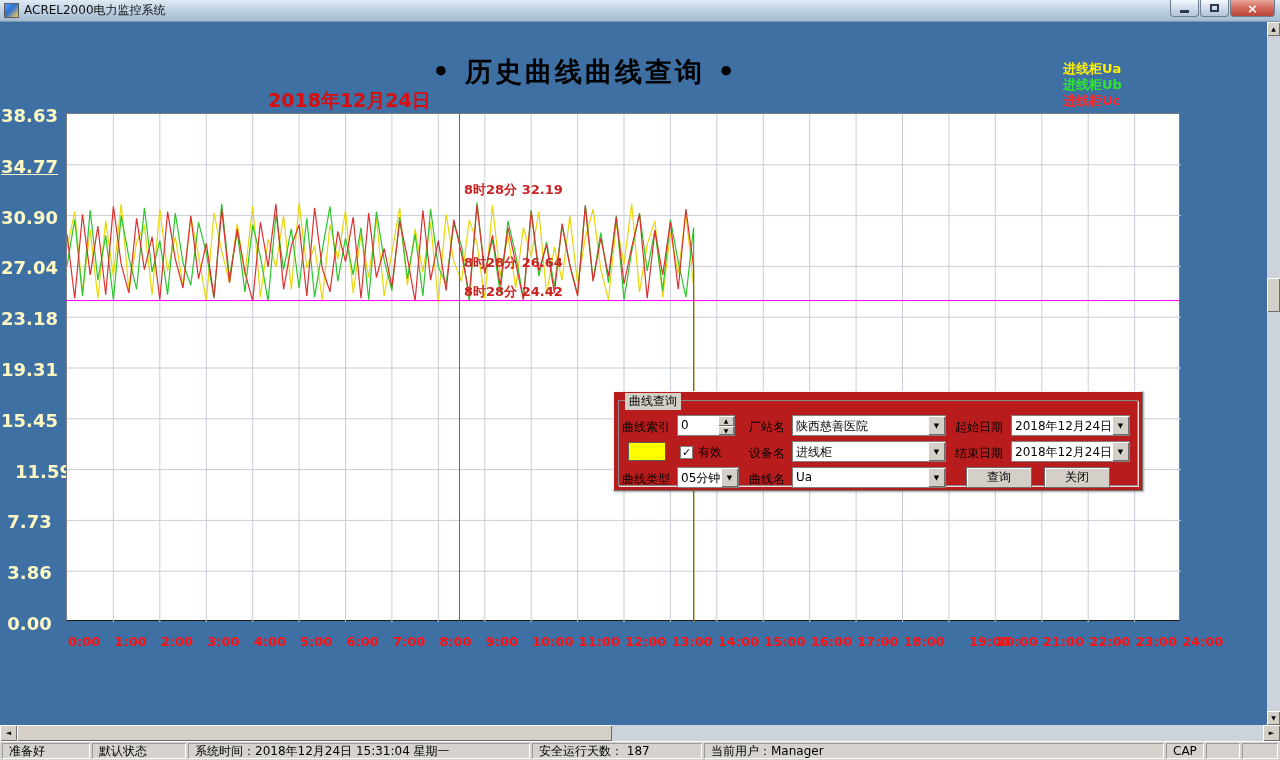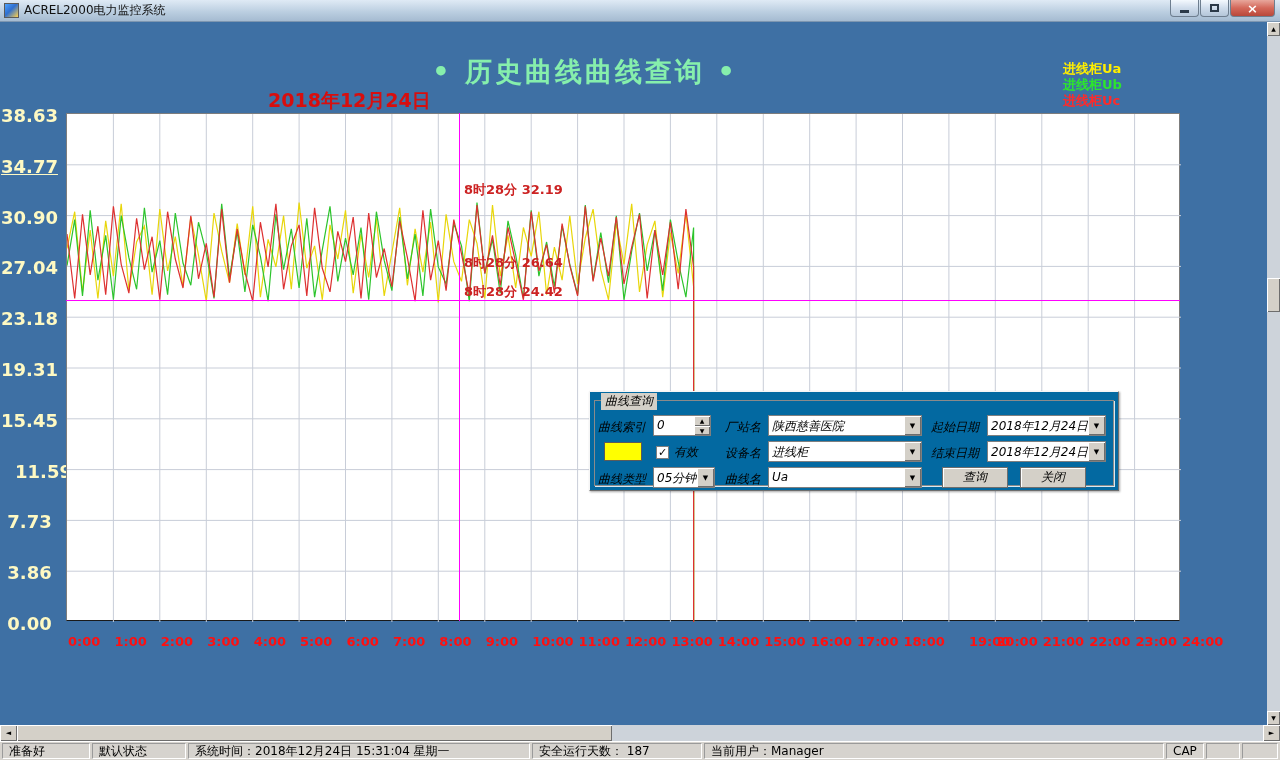--- a/index.html
+++ b/index.html
@@ -23,43 +23,43 @@
     background:linear-gradient(#f4f9fe,#cfdceb 50%,#b4c6d9);
     display:flex; align-items:center; justify-content:center; cursor:pointer; }
   .win-btn.close { width:45px;
     background:linear-gradient(#e8a79c,#d4685a 50%,#b8473a); }
   .glyph-min { width:9px; height:3px; background:#2c3a49; margin-top:7px; }
   .glyph-max { width:9px; height:8px; border:2px solid #2c3a49; }
   .glyph-close { color:#fff; font-size:13px; font-weight:bold; line-height:1; }
 
   
   .chart-title { position:absolute; left:355px; top:54px; width:460px; text-align:center;
-    font-size:27px; font-weight:bold; color:#86efac; letter-spacing:3px; white-space:nowrap; }
+    font-size:27px; font-weight:bold; color:#000000; letter-spacing:3px; white-space:nowrap; }
   .chart-date { position:absolute; left:268px; top:88px; font-size:19px; font-weight:bold;
     color:#d80e0e; white-space:nowrap; }
   .legend { position:absolute; left:1063px; top:61px; width:120px; }
   .legend-item { font-size:13px; font-weight:bold; line-height:16px; white-space:nowrap; }
 
   
   .plot-wrap { position:absolute; left:66px; top:113px; width:1114px; height:508px;
     background:#ffffff; border:1px solid #7d7d7d; border-bottom:1px solid #1a1a1a; }
   .plot-wrap svg { position:absolute; left:0; top:0; }
   .axis-layer { position:absolute; inset:0; pointer-events:none; }
   .ytick { position:absolute; left:0; width:59px; text-align:center; font-size:18px;
     font-weight:bold; color:#fef9c3; }
   .xtick { position:absolute; top:634px; font-size:13px; font-weight:bold; color:#ff1010;
     white-space:nowrap; }
   .cursor-v { position:absolute; top:113px; height:508px; width:1px; background:#ff00ff; }
   .cursor-h { position:absolute; left:66px; width:1114px; height:1px; background:#ff00ff; }
   .annot { position:absolute; font-size:13px; font-weight:bold; white-space:nowrap; }
 
   
-  .dialog { position:absolute; left:589px; top:391px; width:530px; height:100px;
-    background:#0369a1; border:1px solid; border-color:#f5f5f5 #6d6d6d #6d6d6d #f5f5f5;
-    box-shadow:1px 1px 2px rgba(0,0,0,.35);font-style:italic; }
+  .dialog { position:absolute; left:613px; top:391px; width:530px; height:100px;
+    background:#b91c1c; border:1px solid; border-color:#f5f5f5 #6d6d6d #6d6d6d #f5f5f5;
+    box-shadow:1px 1px 2px rgba(0,0,0,.35); }
   .groupbox { position:absolute; left:4px; top:8px; right:4px; bottom:4px;
     border:1px solid #8a8a8a; box-shadow:1px 1px 0 rgba(255,255,255,.85); }
   .groupbox-title { position:absolute; left:6px; top:-8px; background:#d4d0c8;
     padding:0 4px; font-size:12px; color:#000; }
   .dlbl { position:absolute; font-size:12px; color:#000; white-space:nowrap; }
   .field { position:absolute; height:21px; background:#fff; border:1px solid #7f7f7f;
     display:flex; font-size:12px; }
   .field .txt { flex:1; padding:2px 3px; white-space:nowrap; overflow:hidden; }
   .drop-btn { width:17px; background:#d4d0c8;
     box-shadow:inset 1px 1px 0 #fff, inset -1px -1px 0 #6d6d6d;

